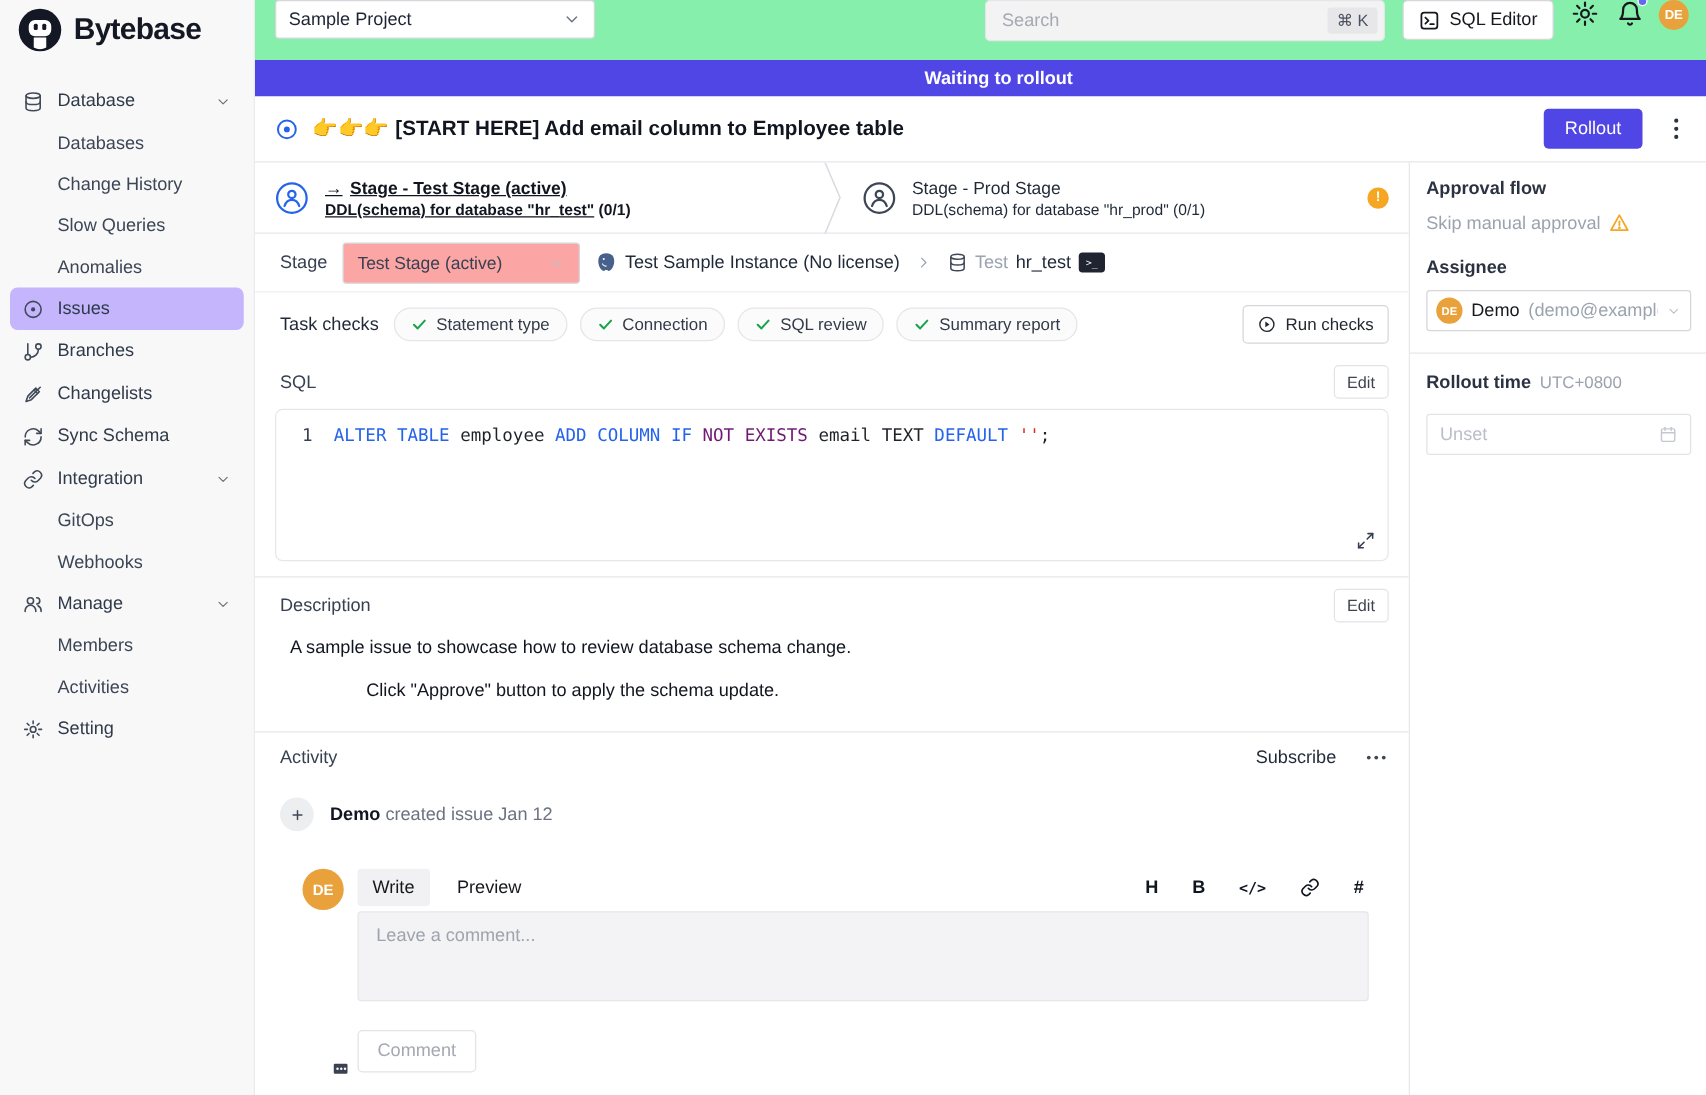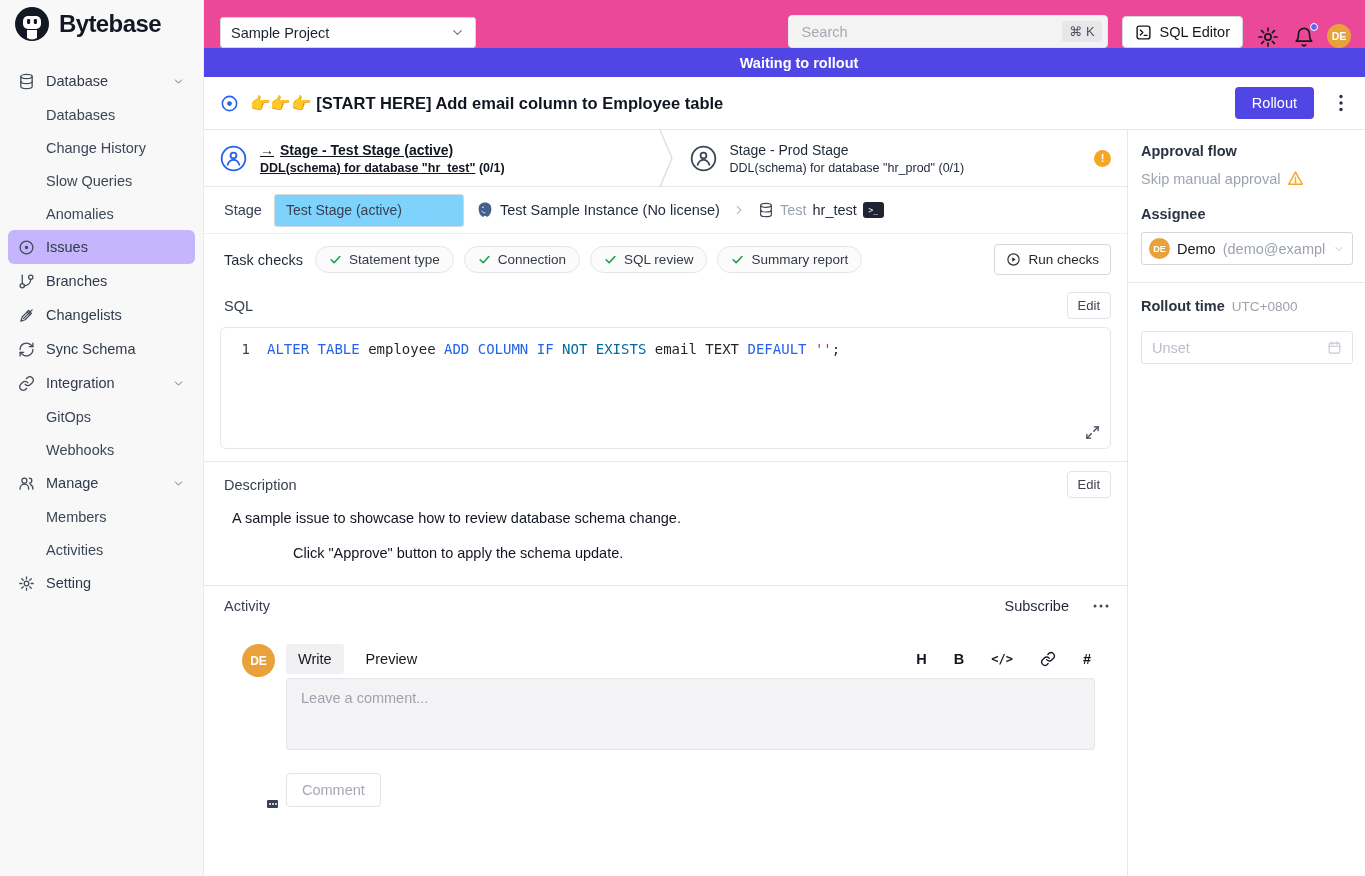--- a/index.html
+++ b/index.html
@@ -19,21 +19,21 @@
   .side-item { height:34px; display:flex; align-items:center; gap:11px; padding:0 10px; border-radius:6px; font-size:14.5px; color:#2f3a4a; font-weight:500; cursor:pointer; }
   .side-item.selected { background:#c4b5fd; }
   .side-item .grow { flex:1; }
   .side-sub { height:33px; display:flex; align-items:center; padding-left:38px; font-size:14.5px; color:#3c4656; border-radius:6px; cursor:pointer; }
   .icn { stroke:#404a59; fill:none; stroke-width:1.8; stroke-linecap:round; stroke-linejoin:round; }
   .chev { stroke:#6b7280; fill:none; stroke-width:1.8; stroke-linecap:round; stroke-linejoin:round; }
 
   
   .main { flex:1; display:flex; flex-direction:column; min-width:0; }
 
-  .topbar { height:48px; min-height:48px; display:flex; align-items:flex-end; padding:0 14px 0 16px; background:#ec4899; }
+  .topbar { height:48px; min-height:48px; display:flex; align-items:flex-start; padding:0 14px 0 16px; background:#86efac; }
   .proj-select { width:256px; height:31px; border:1px solid #d6d6db; border-radius:3px; background:#fff; display:flex; align-items:center; justify-content:space-between; padding:0 10px; font-size:14.5px; color:#1c2433; cursor:pointer; }
   .search-box { margin-left:auto; width:320px; height:33px; background:#f3f3f4; border:1px solid #e6e6ea; border-radius:4px; display:flex; align-items:center; padding:0 5px 0 11px; }
   .search-box input { flex:1; border:none; outline:none; background:transparent; font-family:"Liberation Sans",sans-serif; font-size:14.5px; color:#1c2433; }
   .search-box input::placeholder { color:#a7a9b2; }
   .kbd { background:#e7e7ea; border-radius:3px; font-size:13px; color:#4b515e; padding:3px 7px; }
   .sql-editor-btn { margin-left:14px; height:32px; border:1px solid #d6d6db; border-radius:4px; background:#fff; display:flex; align-items:center; gap:8px; padding:0 12px; font-size:14.5px; color:#16181d; cursor:pointer; }
   .topbar-icon { margin-left:14px; position:relative; cursor:pointer; }
   .dot-badge { position:absolute; top:-3px; right:-3px; width:8px; height:8px; border-radius:50%; background:#6366f1; border:1.5px solid #fff; }
   .avatar { border-radius:50%; background:#e9a23b; color:#fff; font-weight:700; display:flex; align-items:center; justify-content:center; }
   .avatar.sm { width:24px; height:24px; font-size:10.5px; margin-left:12px; cursor:pointer; }
@@ -55,41 +55,41 @@
   .st1-title { font-size:14px; font-weight:700; color:#10151f; text-decoration:underline; display:flex; gap:6px; align-items:center; }
   .st1-sub { font-size:12.5px; font-weight:700; color:#10151f; }
   .st1-sub .u { text-decoration:underline; }
   .st2-title { font-size:14px; color:#1f2937; }
   .st2-sub { font-size:12.5px; color:#1f2937; }
   .warn-circle { margin-left:auto; width:17px; height:17px; min-width:17px; border-radius:50%; background:#f5a623; color:#fff; font-size:11px; font-weight:700; display:flex; align-items:center; justify-content:center; }
 
   
   .stage-row { height:47px; min-height:47px; border-bottom:1px solid #eef0f2; display:flex; align-items:center; gap:12px; padding:0 20px; }
   .stage-row .lbl { color:#374151; font-size:14.5px; }
-  .stage-select { width:190px; height:33px; border:1px solid #d6d6db; border-radius:3px; display:flex; align-items:center; justify-content:space-between; padding:0 11px; font-size:14px; color:#374151; cursor:pointer; background:#7dd3fc; }
+  .stage-select { width:190px; height:33px; border:1px solid #d6d6db; border-radius:3px; display:flex; align-items:center; justify-content:space-between; padding:0 11px; font-size:14px; color:#374151; cursor:pointer; background:#fca5a5; }
   .crumb { display:flex; align-items:center; gap:6px; font-size:14.5px; color:#1f2937; cursor:pointer; }
   .crumb .muted { color:#9ca3af; }
   .term-badge { width:21px; height:16px; background:#1f2430; border-radius:3px; color:#fff; font-family:"DejaVu Sans Mono",monospace; font-size:8px; display:flex; align-items:center; justify-content:center; cursor:pointer; }
 
   
   .checks-row { display:flex; align-items:center; gap:10px; padding:10px 16px 9px 20px; }
   .checks-label { font-size:14.5px; color:#1f2937; margin-right:2px; }
   .pill { height:27px; border:1px solid #e5e5e9; background:#fbfbfc; border-radius:14px; display:flex; align-items:center; gap:7px; padding:0 13px; font-size:13.5px; color:#333b48; cursor:pointer; }
   .run-btn { margin-left:auto; height:31px; border:1px solid #d6d6db; border-radius:4px; background:#fff; display:flex; align-items:center; gap:7px; padding:0 11px; font-size:13.5px; color:#24292f; font-family:inherit; cursor:pointer;justify-content:flex-end; }
 
   
   .sec-head { display:flex; align-items:center; padding:8px 16px 6px 20px; }
   .sec-title { font-size:14.5px; color:#374151; }
   .edit-btn { margin-left:auto; height:27px; border:1px solid #e3e3e8; border-radius:4px; background:#fff; padding:0 10px; font-size:13px; color:#3f434d; font-family:inherit; cursor:pointer; }
   .sql-editor { margin:2px 16px 0 16px; border:1px solid #e5e7eb; border-radius:6px; height:122px; position:relative; background:#fff; }
   .code-line { display:flex; font-family:"DejaVu Sans Mono",monospace; font-size:14px; padding-top:13px; white-space:pre; }
   .lineno { width:46px; text-align:right; padding-right:17px; color:#374151; }
   .tok-kw { color:#2563eb; }
   .tok-plain { color:#1f2328; }
-  .tok-muted { color:#0369a1; }
+  .tok-muted { color:#701a75; }
   .tok-str { color:#cf2e24; }
   .expand { position:absolute; right:10px; bottom:8px; cursor:pointer; }
 
   
   .desc-sec { margin-top:12px; border-top:1px solid #e7e8ec; padding:9px 16px 16px 20px; }
   .desc-line1 { margin-top:12px; padding-left:8px; font-size:14.5px; color:#10151f; }
   .desc-line2 { margin-top:19px; padding-left:69px; font-size:14.5px; color:#10151f; }
 
   
   .act-sec { margin-top:8px; border-top:1px solid #e7e8ec; padding:12px 16px 0 20px; flex:1; }
@@ -470,20 +470,32 @@
           <span class="subscribe">Subscribe</span>
           <div class="ellipsis">
             <svg width="16" height="4" viewBox="0 0 16 4">
               <circle cx="2" cy="2" r="1.5" fill="#3f4754"></circle>
                 <circle cx="8" cy="2" r="1.5" fill="#3f4754"></circle>
                 <circle cx="14" cy="2" r="1.5" fill="#3f4754"></circle>
             </svg>
           </div>
         </div>
 
+        <div class="act-item">
+          <div class="plus-circle">
+            <svg width="12" height="12" viewBox="0 0 24 24" fill="none" stroke="#3f4754" stroke-width="2.4" stroke-linecap="round">
+                <path d="M12 5v14M5 12h14"></path>
+              </svg>
+          </div>
+          <span class="act-text">
+            <b>Demo</b>
+            <span>created issue</span>
+            <span>Jan 12</span>
+          </span>
+        </div>
 
         <div class="comment">
           <div class="comment-avatar-wrap">
             <div class="avatar lg">DE</div>
             <div class="bubble-badge">
                 <i></i>
                 <i></i>
                 <i></i>
               </div>
           </div>

